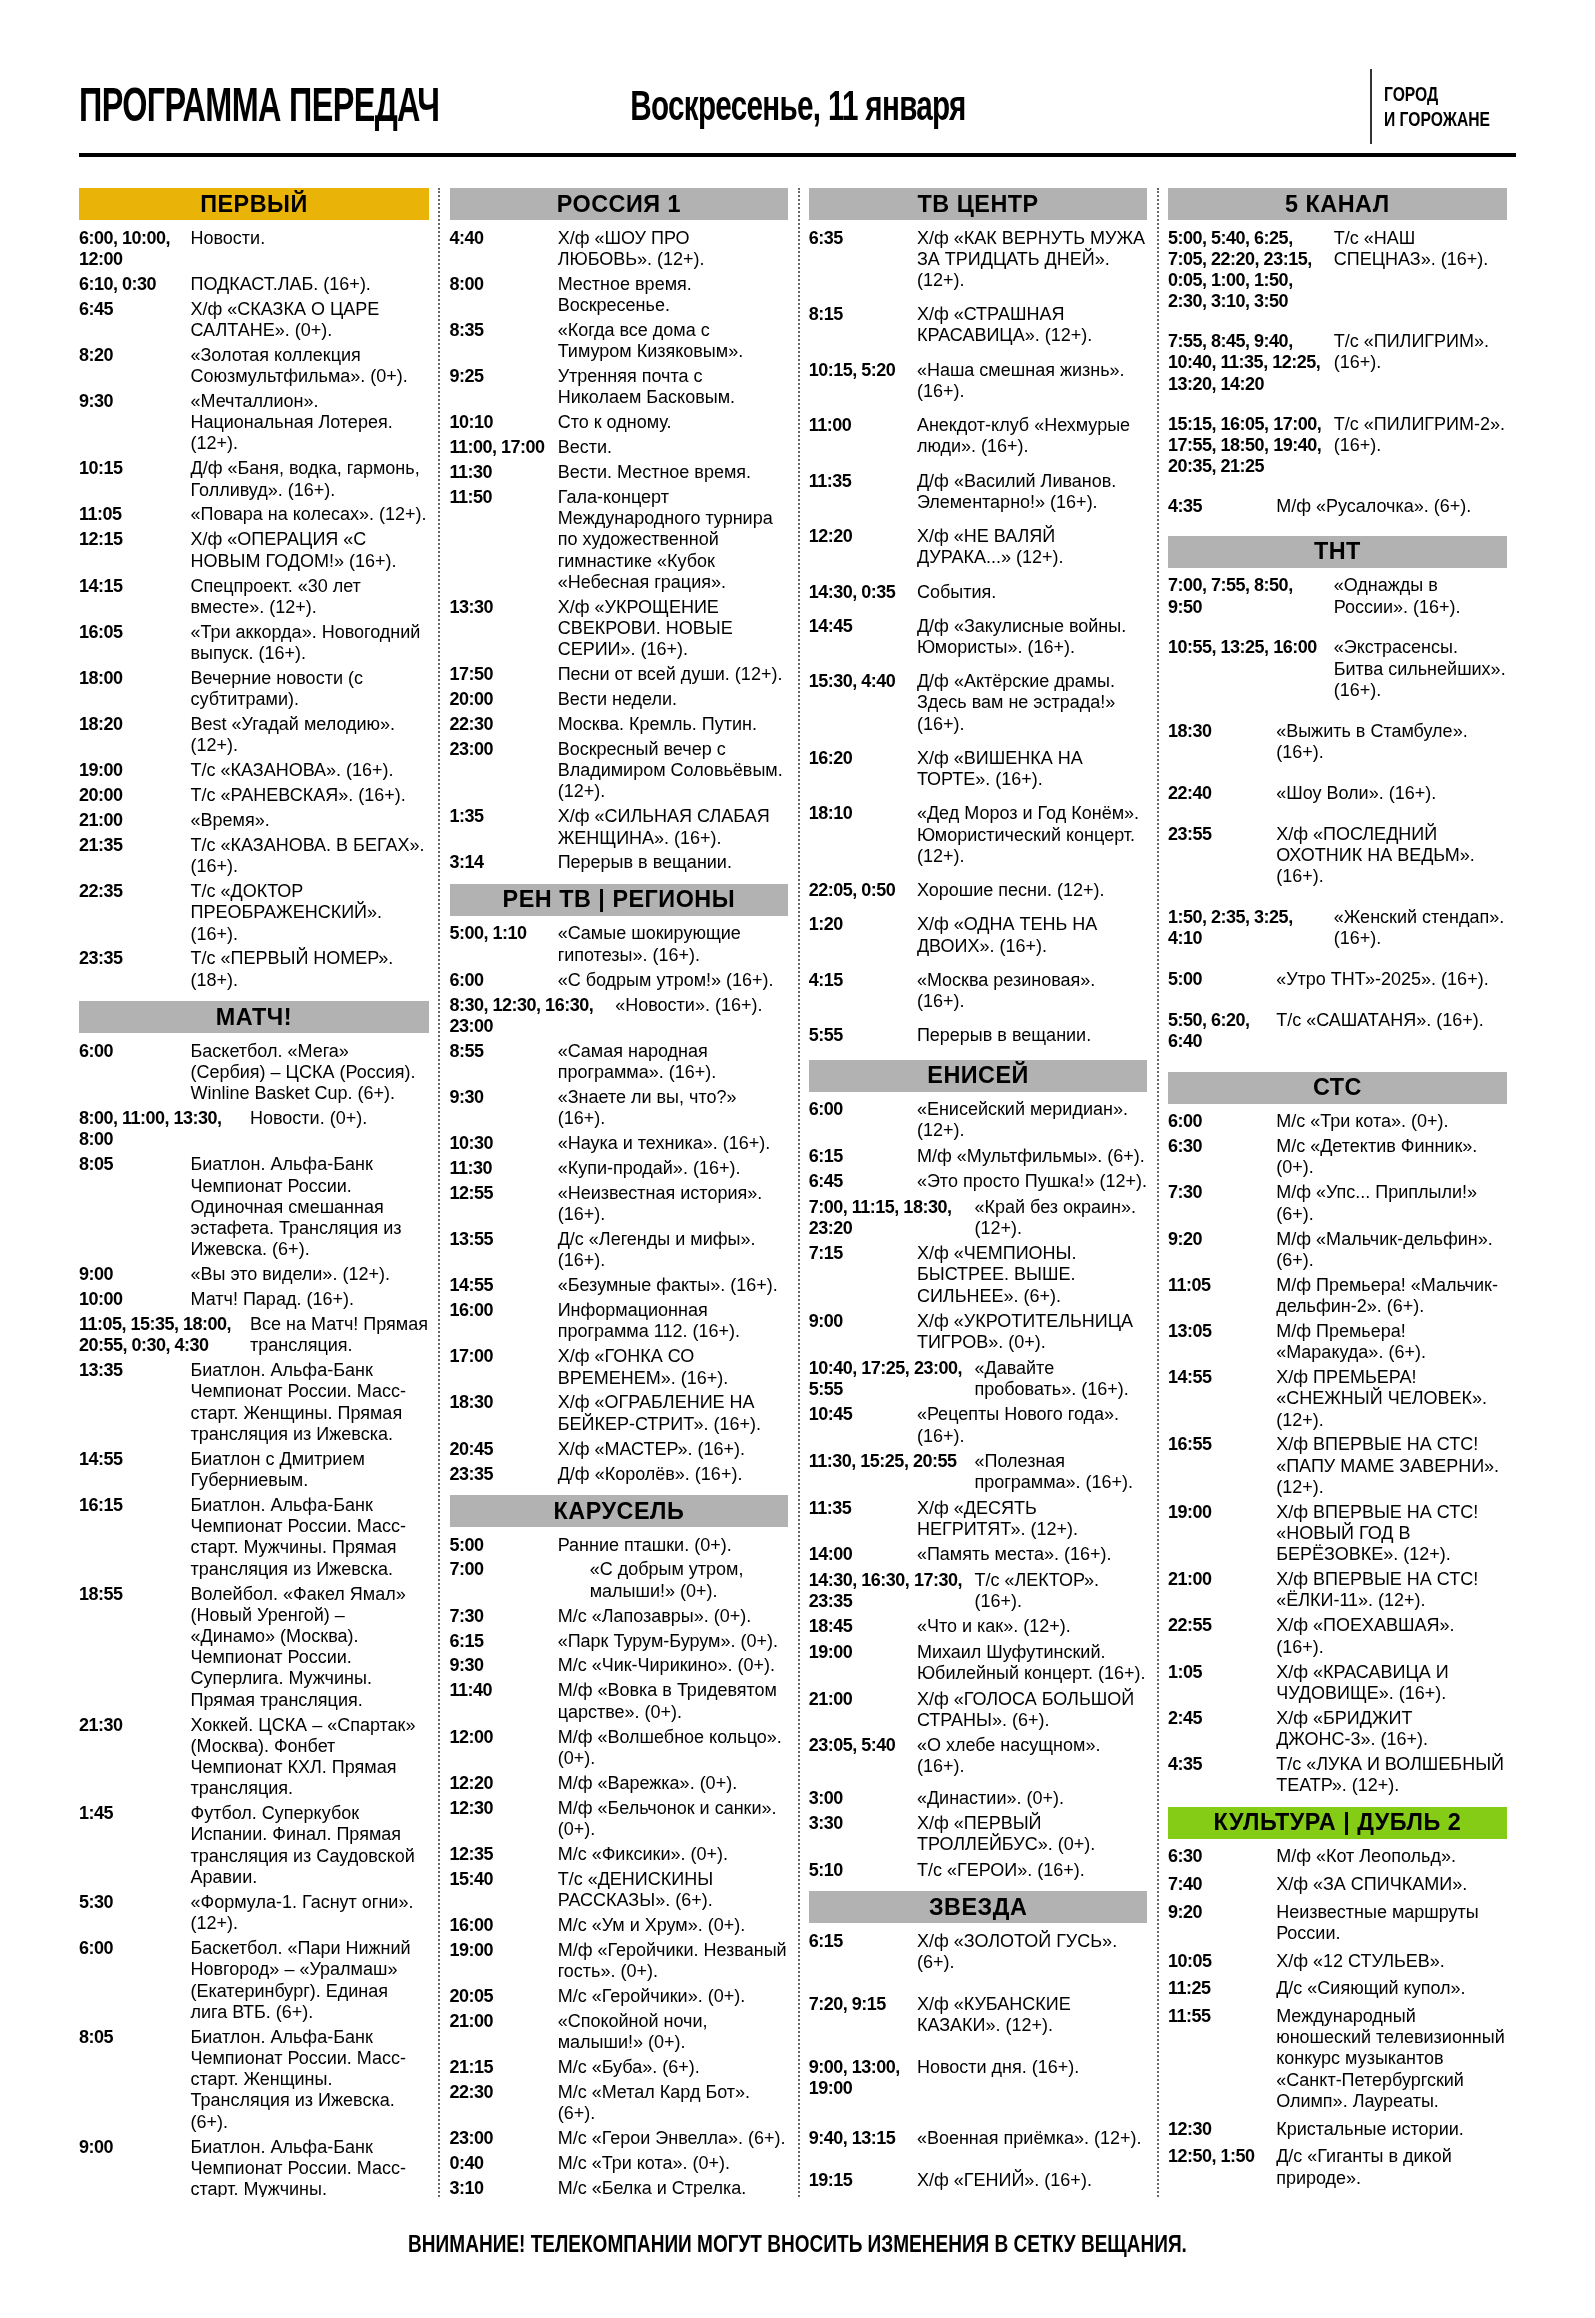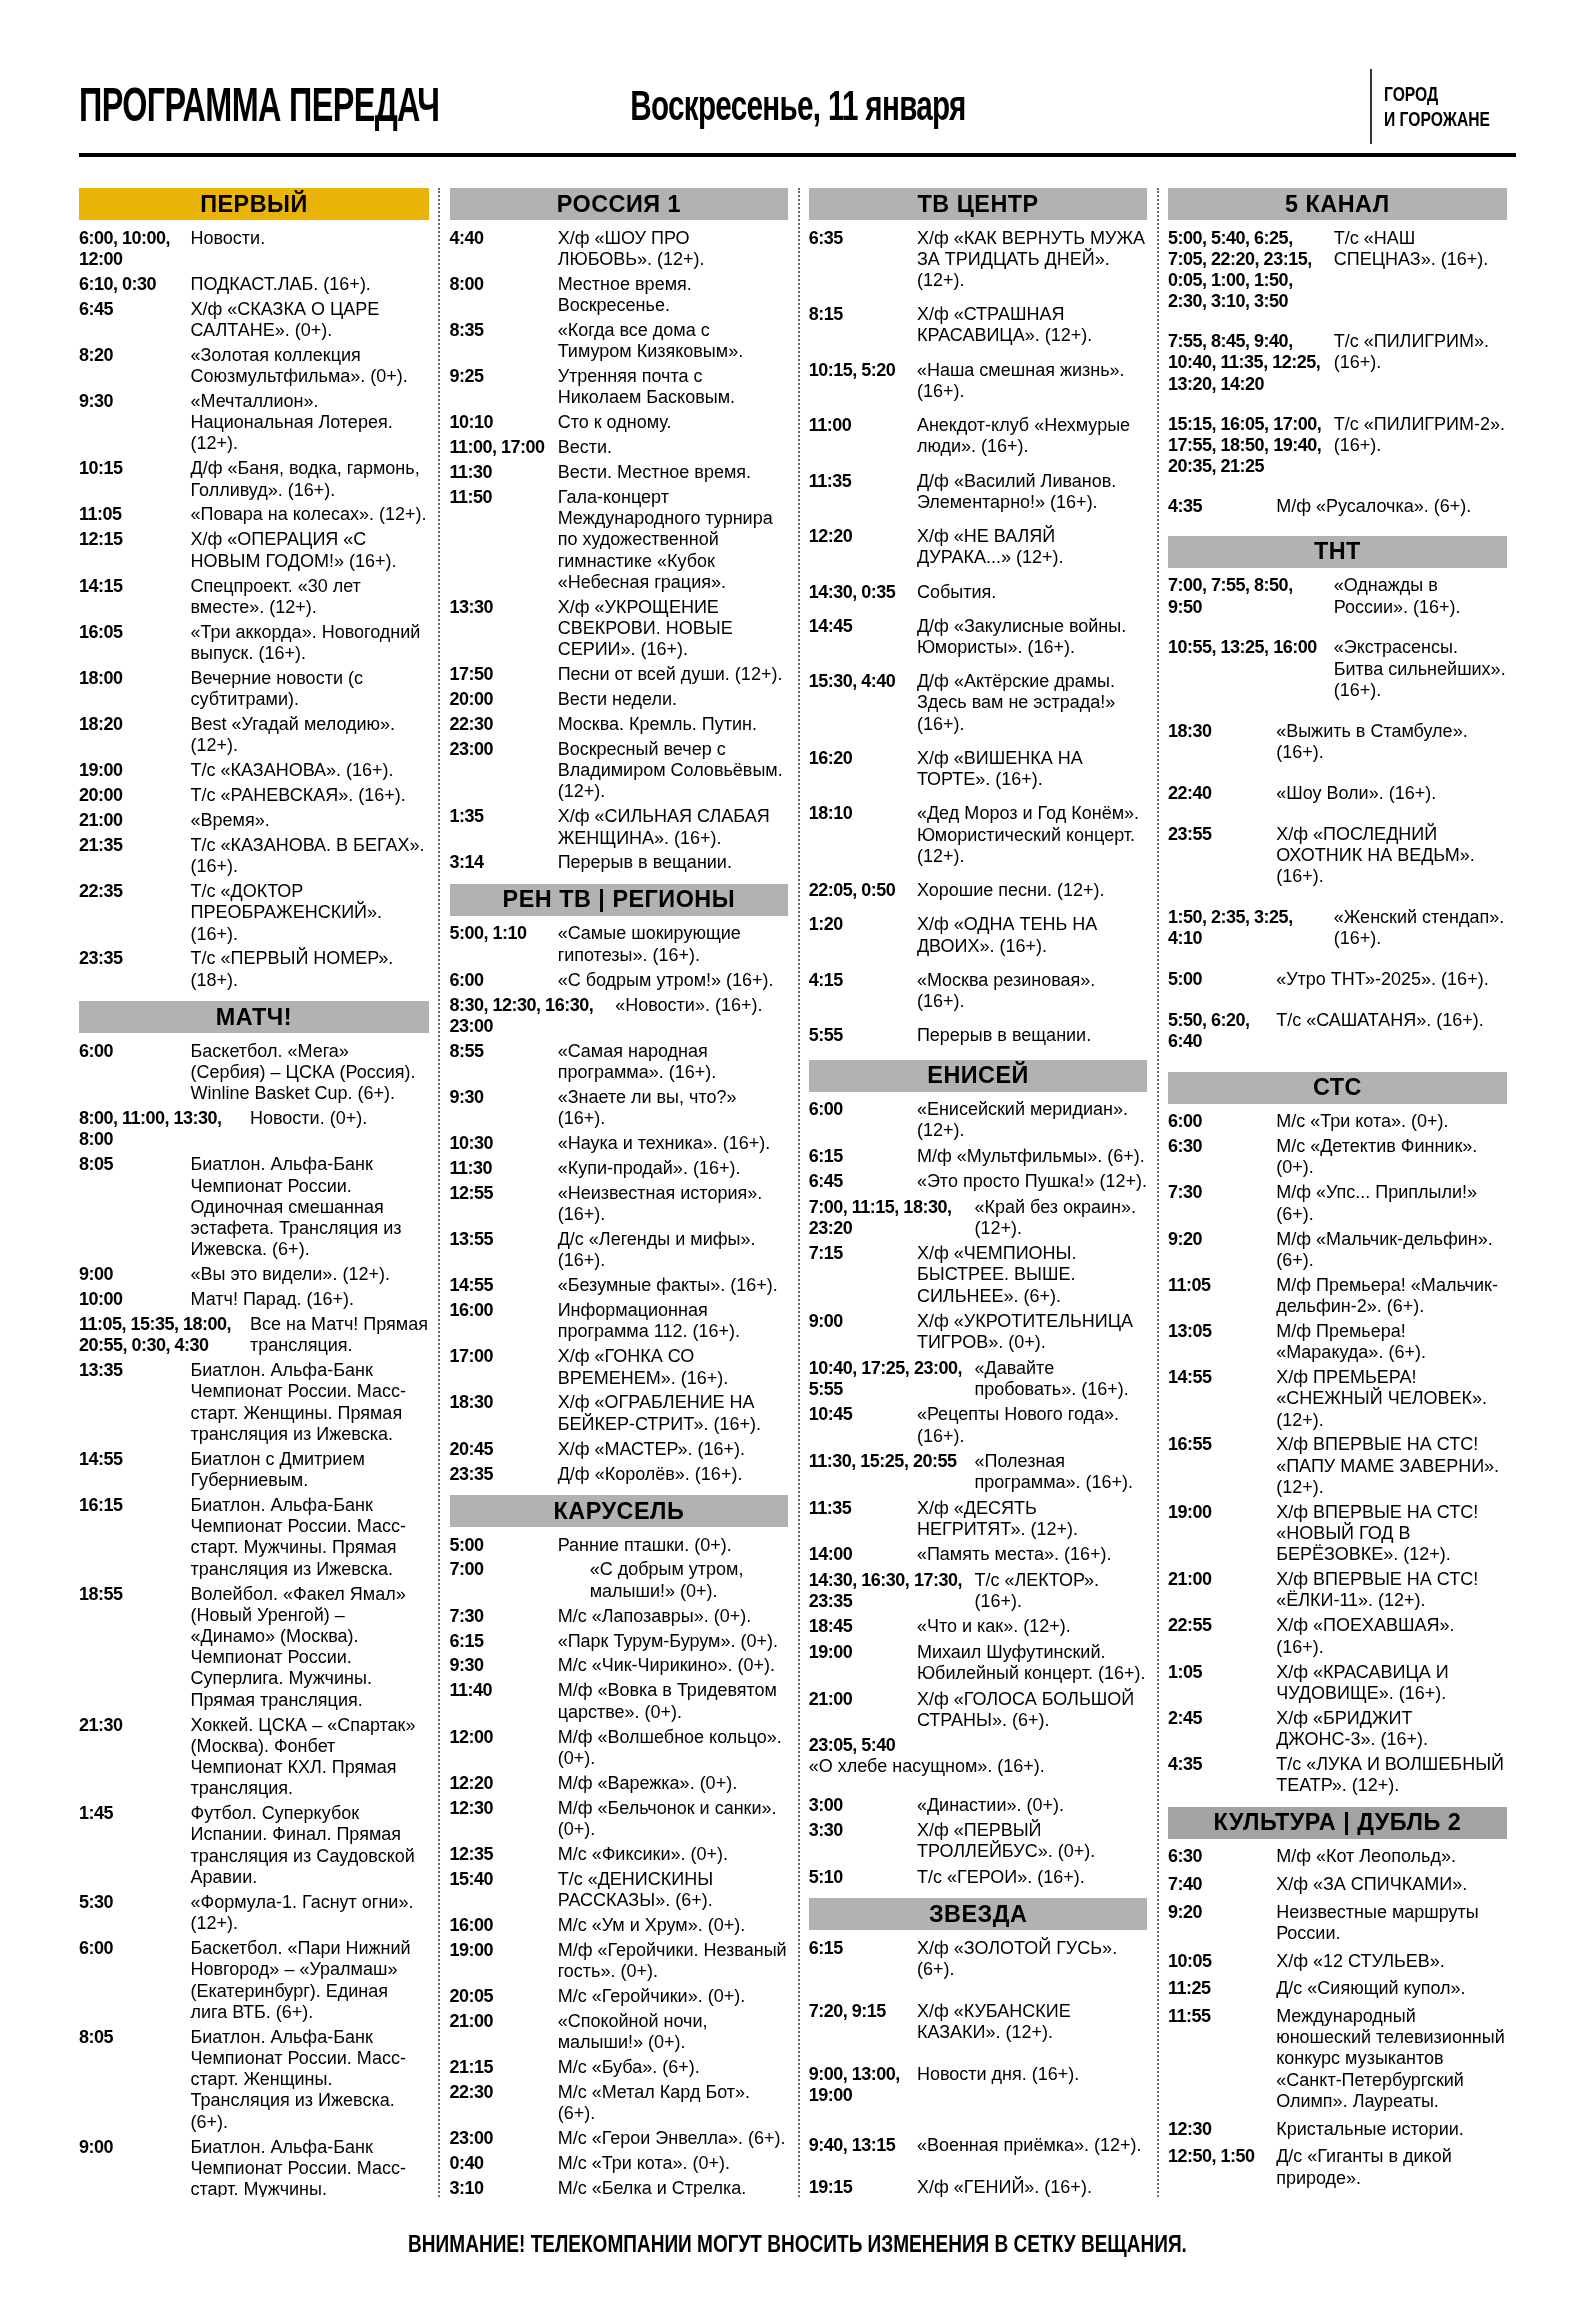--- a/index.html
+++ b/index.html
@@ -534,21 +534,21 @@
             <div class="text">«Что и как». (12+).</div>
           </div>
           <div class="row" style="margin-bottom: 4.2px;">
             <div class="time">19:00</div>
             <div class="text">Михаил Шуфутинский. Юбилейный концерт. (16+).</div>
           </div>
           <div class="row" style="margin-bottom: 4.2px;">
             <div class="time">21:00</div>
             <div class="text">Х/ф «ГОЛОСА БОЛЬШОЙ СТРАНЫ». (6+).</div>
           </div>
-          <div class="row" style="margin-bottom: 17px; flex-direction: column;">
+          <div class="row" style="margin-bottom: 10px;">
             <div class="time">23:05, 5:40</div>
             <div class="text">«О хлебе насущном». (16+).</div>
           </div>
           <div class="row" style="margin-bottom: 4.2px;">
             <div class="time">3:00</div>
             <div class="text">«Династии». (0+).</div>
           </div>
           <div class="row" style="margin-bottom: 4.2px;">
             <div class="time">3:30</div>
             <div class="text">Х/ф «ПЕРВЫЙ ТРОЛЛЕЙБУС». (0+).</div>
@@ -694,21 +694,21 @@
           <div class="row" style="margin-bottom: 3.7px;">
             <div class="time">2:45</div>
             <div class="text">Х/ф «БРИДЖИТ ДЖОНС-3». (16+).</div>
           </div>
           <div class="row" style="margin-bottom: 3.7px;">
             <div class="time">4:35</div>
             <div class="text">Т/с «ЛУКА И ВОЛШЕБНЫЙ ТЕАТР». (12+).</div>
           </div>
         </section>
         <section class="section">
-          <div class="channel-bar" style="background: #a3a3a3;">КУЛЬТУРА | ДУБЛЬ 2</div>
+          <div class="channel-bar" style="background: #84cc16;">КУЛЬТУРА | ДУБЛЬ 2</div>
           <div class="row" style="margin-bottom: 6.5px;">
             <div class="time">6:30</div>
             <div class="text">М/ф «Кот Леопольд».</div>
           </div>
           <div class="row" style="margin-bottom: 6.5px;">
             <div class="time">7:40</div>
             <div class="text">Х/ф «ЗА СПИЧКАМИ».</div>
           </div>
           <div class="row" style="margin-bottom: 6.5px;">
             <div class="time">9:20</div>

